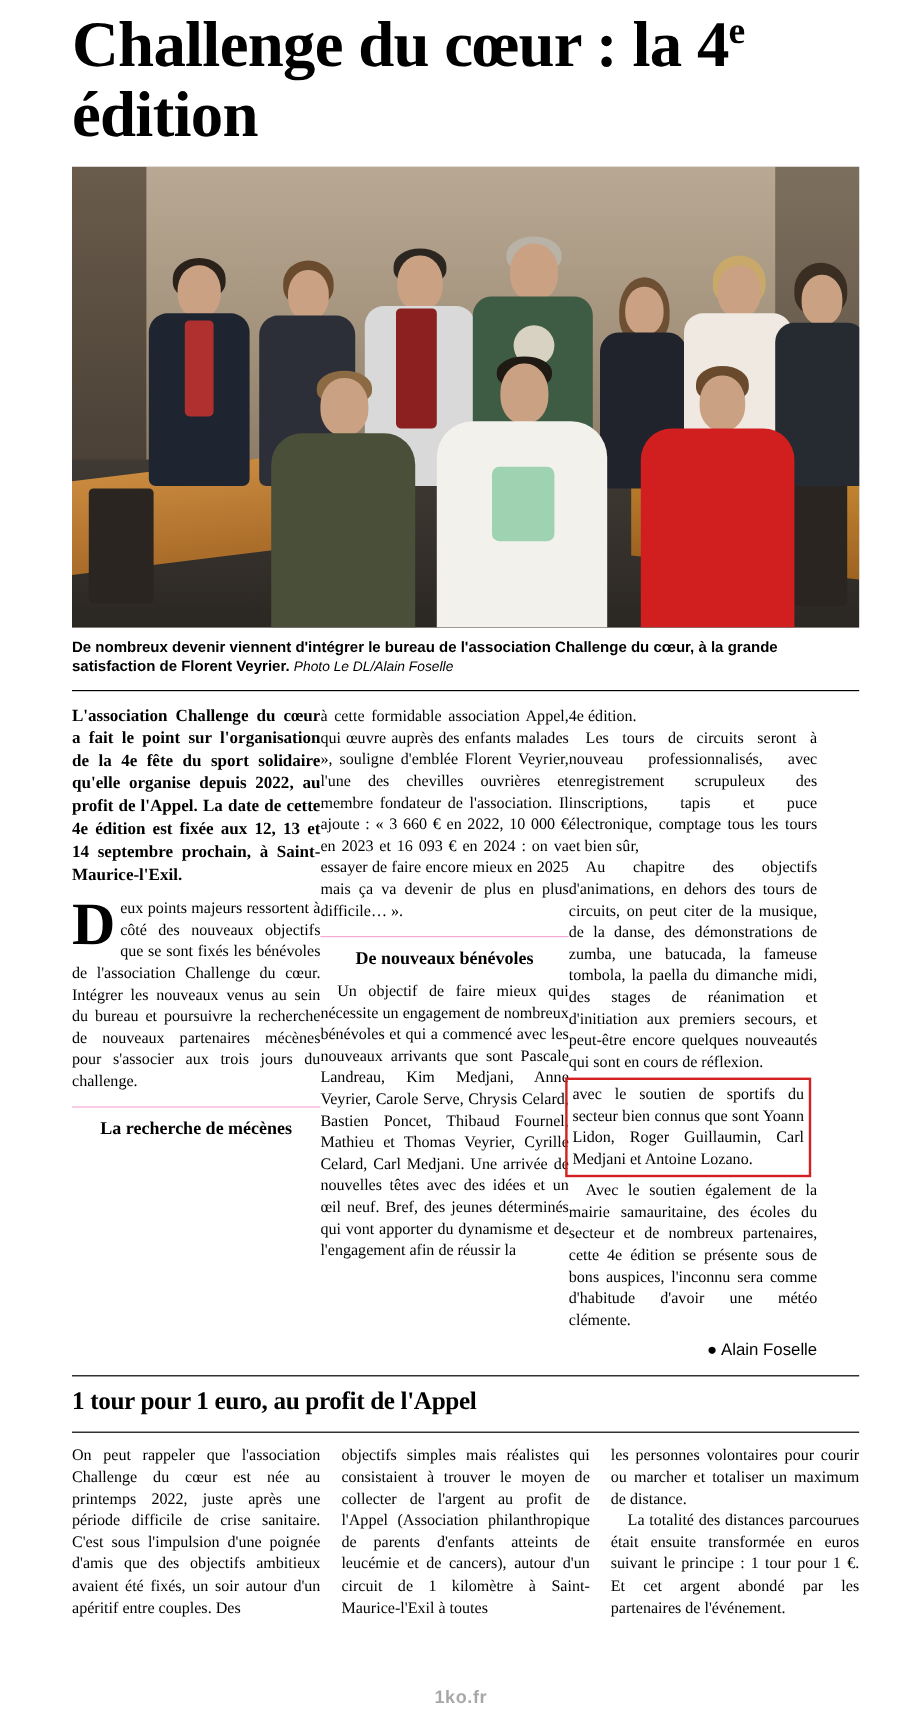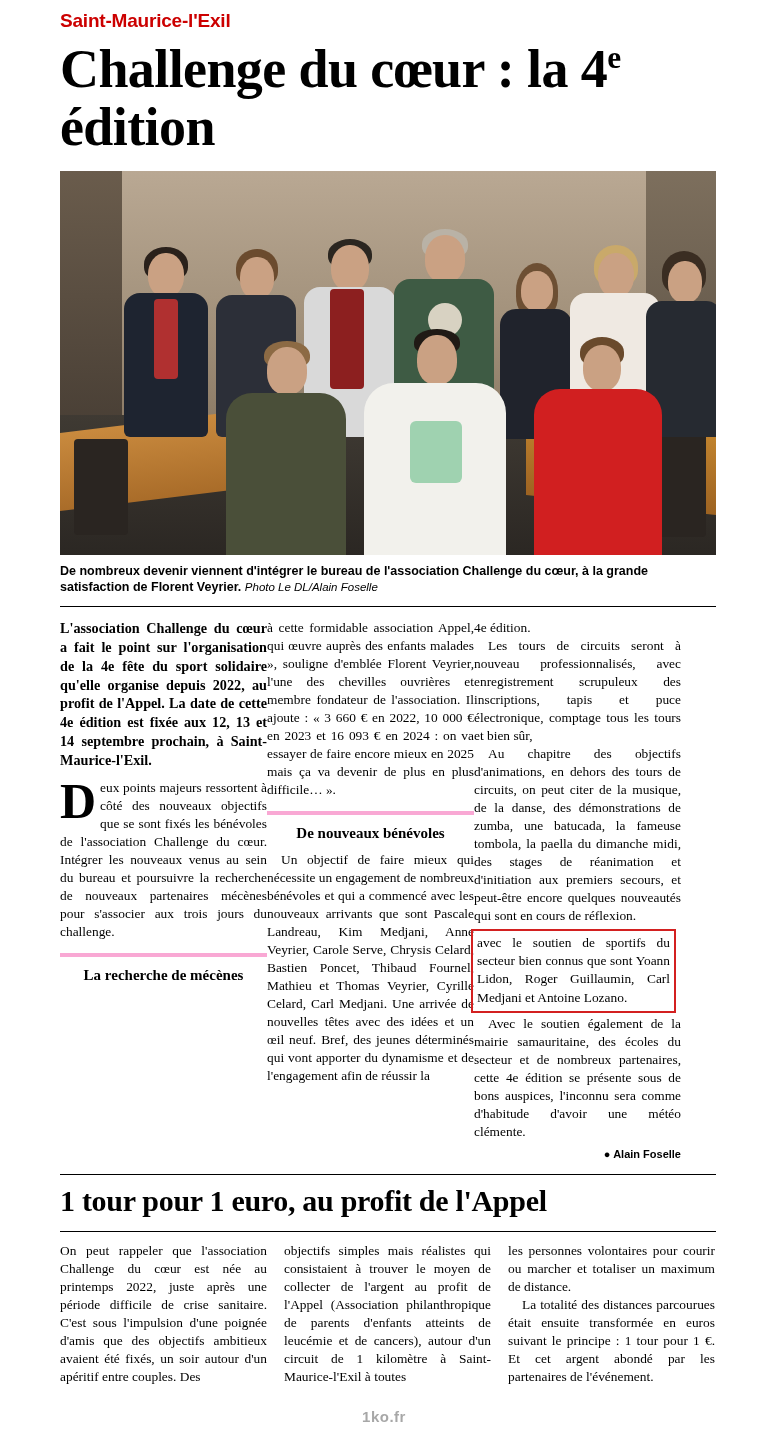--- a/index.html
+++ b/index.html
@@ -158,56 +158,56 @@
     padding: 2px 4px 0 0;
     font-family: "Liberation Serif", serif;
   }
   .subhead {
     text-align: center;
     font-weight: bold;
     font-size: 15px;
     line-height: 1.25;
     margin: 12px 0 8px 0;
     padding-top: 9px;
-    border-top: 4px solid #f9a8d4;
+    border-top: 1px solid #f9a8d4;
   }
   .highlight-box {
     border: 2px solid #d32020;
     padding: 3px 4px 4px 4px;
     margin: 4px 0 2px -3px;
     width: 205px;
     box-sizing: border-box;
   }
   .byline {
     font-family: "Liberation Sans", sans-serif;
-    font-weight: bold;
-    font-size: 11px;
+    font-weight: normal;
+    font-size: 14px;
     text-align: right;
     margin-top: 6px;
   }
 
   
   .sep {
     border: 0;
     border-top: 1.5px solid #000;
     margin: 12px 0 0 0;
   }
   .headline2 {
     font-family: "Liberation Serif", serif;
-    font-size: 30px;
+    font-size: 21px;
     line-height: 1.1;
     margin: 9px 0 14px 0;
     letter-spacing: -0.3px;
   }
   .rule2 {
     border: 0;
     border-top: 1px solid #000;
     margin: 7px 0 0 0;
   }
-  .cols2 { display: flex; gap: 17px; margin-top: 10px; }
+  .cols2 { display: flex; gap: 17px; margin-top: 10px; justify-content: space-between; }
   .col2 {
     width: 207px;
     font-size: 13.4px;
     line-height: 1.345;
     text-align: justify;
     -webkit-hyphens: auto;
     hyphens: auto;
   }
 
   
@@ -222,21 +222,20 @@
     color: rgba(60,60,60,0.45);
     letter-spacing: 0.5px;
   }
 </style>
 </head>
 <body>
 
 <div class="page">
   <div class="inner">
 
-    <div class="kicker">Saint-Maurice-l'Exil</div>
 
     <h1 class="headline"><span>Challenge du cœur : la 4</span><sup>e</sup><span> édition</span><br></h1>
 
     <div class="photo-wrap">
       <div class="photo">
         <div class="wall"></div>
         <div class="wall-panel"></div>
         <div class="wall-panel-r"></div>
         <div class="floor"></div>
         <div class="table-l"></div>

